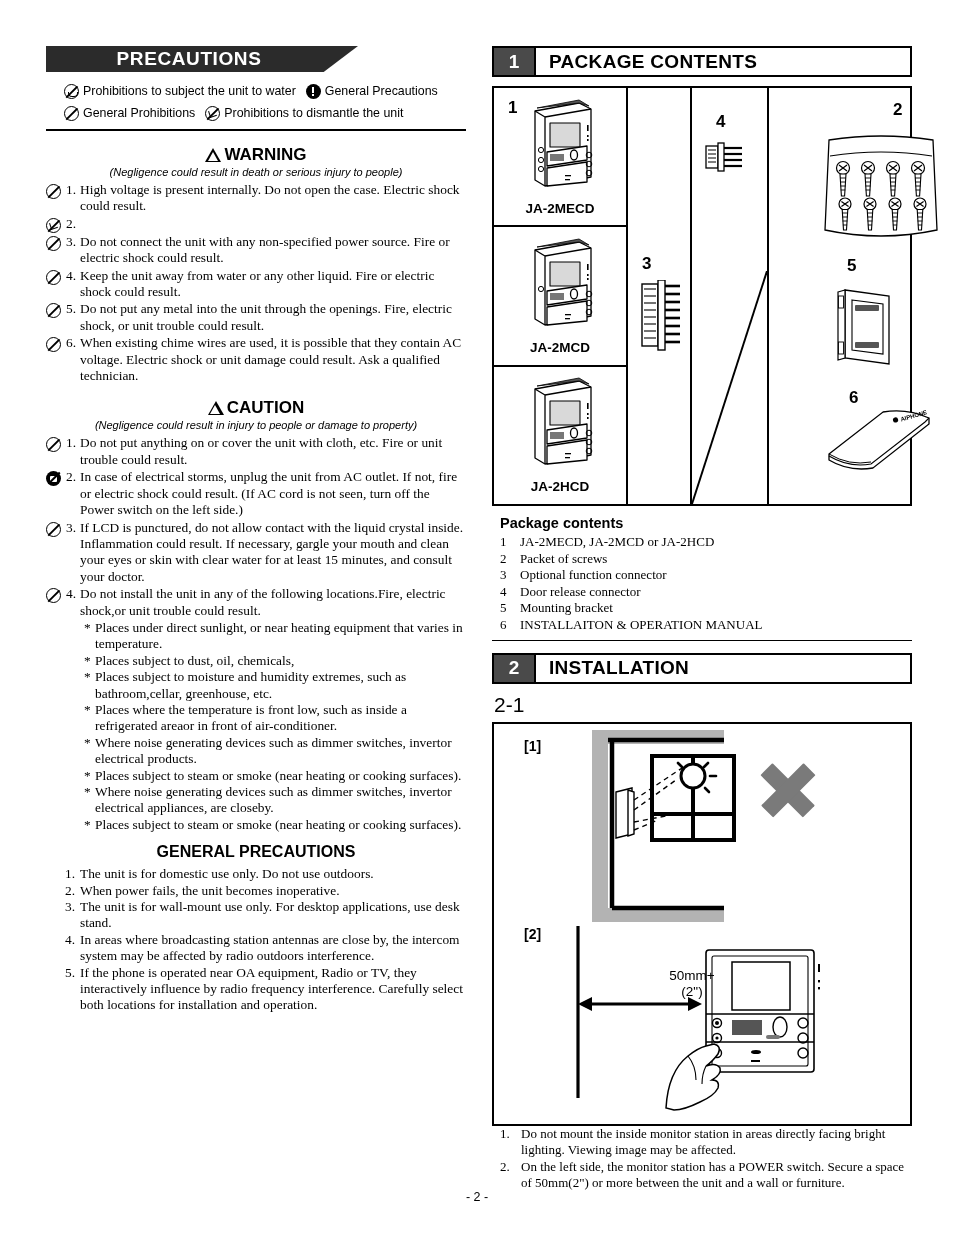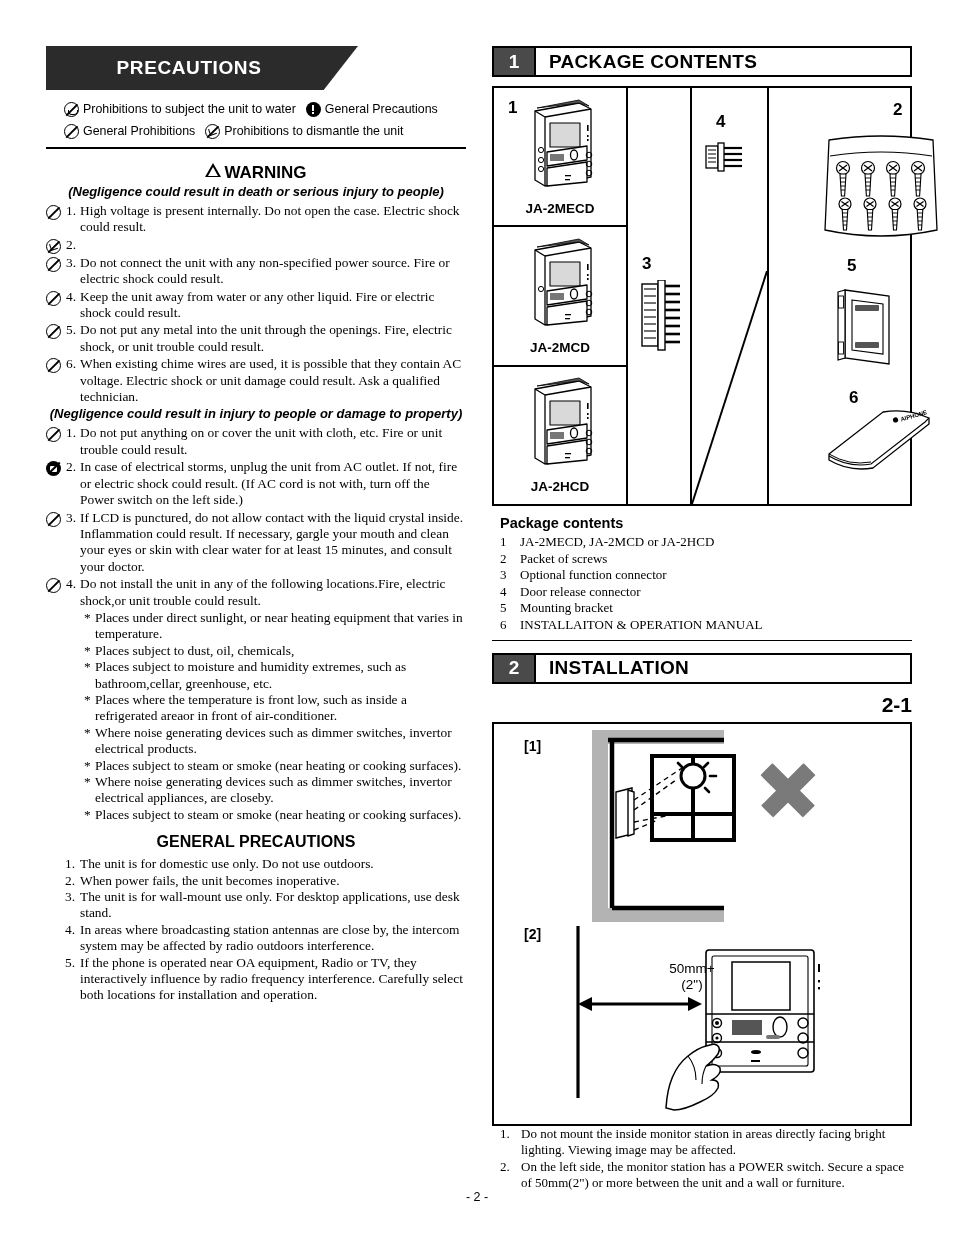--- a/index.html
+++ b/index.html
@@ -8,21 +8,21 @@
     background: #ffffff;
     font-family: "Liberation Serif", serif;
     color: #000;
   }
   .page { position: relative; width: 954px; height: 1235px; }
 
   
   .col-left { position: absolute; left: 46px; top: 46px; width: 420px; }
 
   .precautions-banner {
-    position: relative; height: 44px; width: 312px;
+    position: relative; height: 26px; width: 312px;
     display: flex; align-items: center; justify-content: center;
   }
   .precautions-banner .bg {
     position: absolute; inset: 0;
     background: #2b2b2b;
     clip-path: polygon(0 0, 100% 0, 89% 100%, 0 100%);
   }
   .precautions-banner .txt {
     position: relative; color: #fff;
     font-family: "Liberation Sans", sans-serif;
@@ -83,35 +83,35 @@
     width: 1.6px; height: 16px; background: #000;
     transform: translateX(-50%) rotate(45deg);
   }
 
   .rule-thick { border-top: 2.4px solid #000; margin-top: 5px; }
 
   .alert-head {
     text-align: center; margin-top: 14px;
     font-family: "Liberation Sans", sans-serif;
     font-weight: bold; font-size: 17px;
-    display: flex; justify-content: center; gap: 2px;
+    display: flex; justify-content: center; align-items: center; gap: 2px;
   }
   .tri {
     width: 0; height: 0; position: relative; display: inline-block;
     border-left: 8px solid transparent; border-right: 8px solid transparent;
     border-bottom: 14px solid #000; margin-right: 1px;
   }
   .tri::after {
     content: ""; position: absolute; left: -5.5px; top: 3.5px;
     border-left: 5.5px solid transparent; border-right: 5.5px solid transparent;
     border-bottom: 9.5px solid #fff;
   }
   .alert-sub {
-    text-align: center; font-style: italic; font-weight: bold;
-    font-family: "Liberation Sans", sans-serif; font-size: 13px;
+    text-align: center; font-style: italic; font-weight: normal;
+    font-family: "Liberation Sans", sans-serif; font-size: 11px;
     margin-top: 1px; margin-bottom: 4px;
   }
   .item {
     display: flex; align-items: flex-start;
     font-size: 13.4px; line-height: 16.4px; margin-bottom: 1px;
   }
   .item .ico { margin-top: 2px; margin-right: 2px; }
   .item .num { width: 17px; flex: none; text-align: right; padding-right: 4px; }
   .item .body { flex: 1; }
 
@@ -181,22 +181,22 @@
     font-family: "Liberation Sans", sans-serif; font-weight: bold;
     font-size: 14.5px; margin: 9px 0 3px 8px;
   }
   .pc-line {
     display: flex; font-size: 13px; line-height: 16.6px; padding-left: 8px;
   }
   .pc-line .n { width: 20px; flex: none; }
   .rule-thin { border-top: 1.6px solid #000; margin-top: 6px; }
 
   .step-label {
-    font-family: "Liberation Sans", sans-serif; font-weight: bold;
-    font-size: 21px; margin: 4px 0 5px 2px; text-align: right;
+    font-family: "Liberation Sans", sans-serif; font-weight: normal;
+    font-size: 21px; margin: 4px 0 5px 2px;
   }
   .install-box {
     border: 2.2px solid #000; height: 404px; position: relative;
   }
   .bracket-lbl {
     position: absolute; font-family: "Liberation Sans", sans-serif;
     font-weight: bold; font-size: 14px;
   }
   .dim-text {
     position: absolute; text-align: center;
@@ -275,32 +275,36 @@
         <span class="num">5.</span>
         <span class="body">Do not put any metal into the unit through the openings. Fire, electric shock, or unit trouble could result.</span>
       </div>
       <div class="item">
         <span class="ico ico-prohibit"></span>
         <span class="num">6.</span>
         <span class="body">When existing chime wires are used, it is possible that they contain AC voltage. Electric shock or unit damage could result.  Ask a qualified technician.</span>
       </div>
     </div>
 
+    <div class="alert-head">
+      <span class="tri"></span>
+      <span>CAUTION</span>
+    </div>
     <div class="alert-sub">(Negligence could result in injury to people or damage to property)</div>
 
     <div>
       <div class="item">
         <span class="ico ico-prohibit"></span>
         <span class="num">1.</span>
         <span class="body">Do not put anything on or cover the unit with cloth, etc. Fire or unit trouble could result.</span>
       </div>
       <div class="item">
         <span class="ico ico-plug"></span>
         <span class="num">2.</span>
-        <span class="body">In case of electrical storms, unplug the unit from AC outlet. If not, fire or electric shock could result. (If AC cord is not with, turn off the Power switch on the left side.)</span>
+        <span class="body">In case of electrical storms, unplug the unit from AC outlet. If not, fire or electric shock could result. (If AC cord is not seen, turn off the Power switch on the left side.)</span>
       </div>
       <div class="item">
         <span class="ico ico-prohibit"></span>
         <span class="num">3.</span>
         <span class="body">If LCD is punctured, do not allow contact with the liquid crystal inside. Inflammation could result. If necessary, gargle your mouth and clean your eyes or skin with clear water for at least 15 minutes, and consult your doctor.</span>
       </div>
       <div class="item">
         <span class="ico ico-prohibit"></span>
         <span class="num">4.</span>
         <span class="body">Do not install the unit in any of the following locations.Fire, electric shock,or unit trouble could result.</span>
@@ -754,21 +758,21 @@
             <rect x="195" y="138" width="9" height="2"></rect>
           </g>
         </g>
         <g fill="#fff" stroke="#000" stroke-width="1.5">
           <path d="M110 186 Q112 150 132 134 Q142 126 150 124 L158 122 Q166 124 162 132 Q156 140 150 144
                    Q160 140 164 146 Q166 152 156 158 Q164 158 162 166 Q158 174 144 180 Q128 188 118 188 Z"></path>
           <path d="M132 134 Q140 144 140 158" fill="none" stroke-width="1.1"></path>
           <path d="M150 144 Q146 152 146 162" fill="none" stroke-width="1.1"></path>
         </g>
       </svg>
-      <div class="dim-text" style="left:148px; top:237px; width:100px;">
+      <div class="dim-text" style="left:148px; top:244px; width:100px;">
         <div>50mm+</div>
         <div>(2")</div>
       </div>
     </div>
 
     <div>
       <div class="il-line">
         <span class="n">1.</span>
         <span>Do not mount the inside monitor station in areas directly facing bright lighting. Viewing image may be affected.</span>
       </div>

